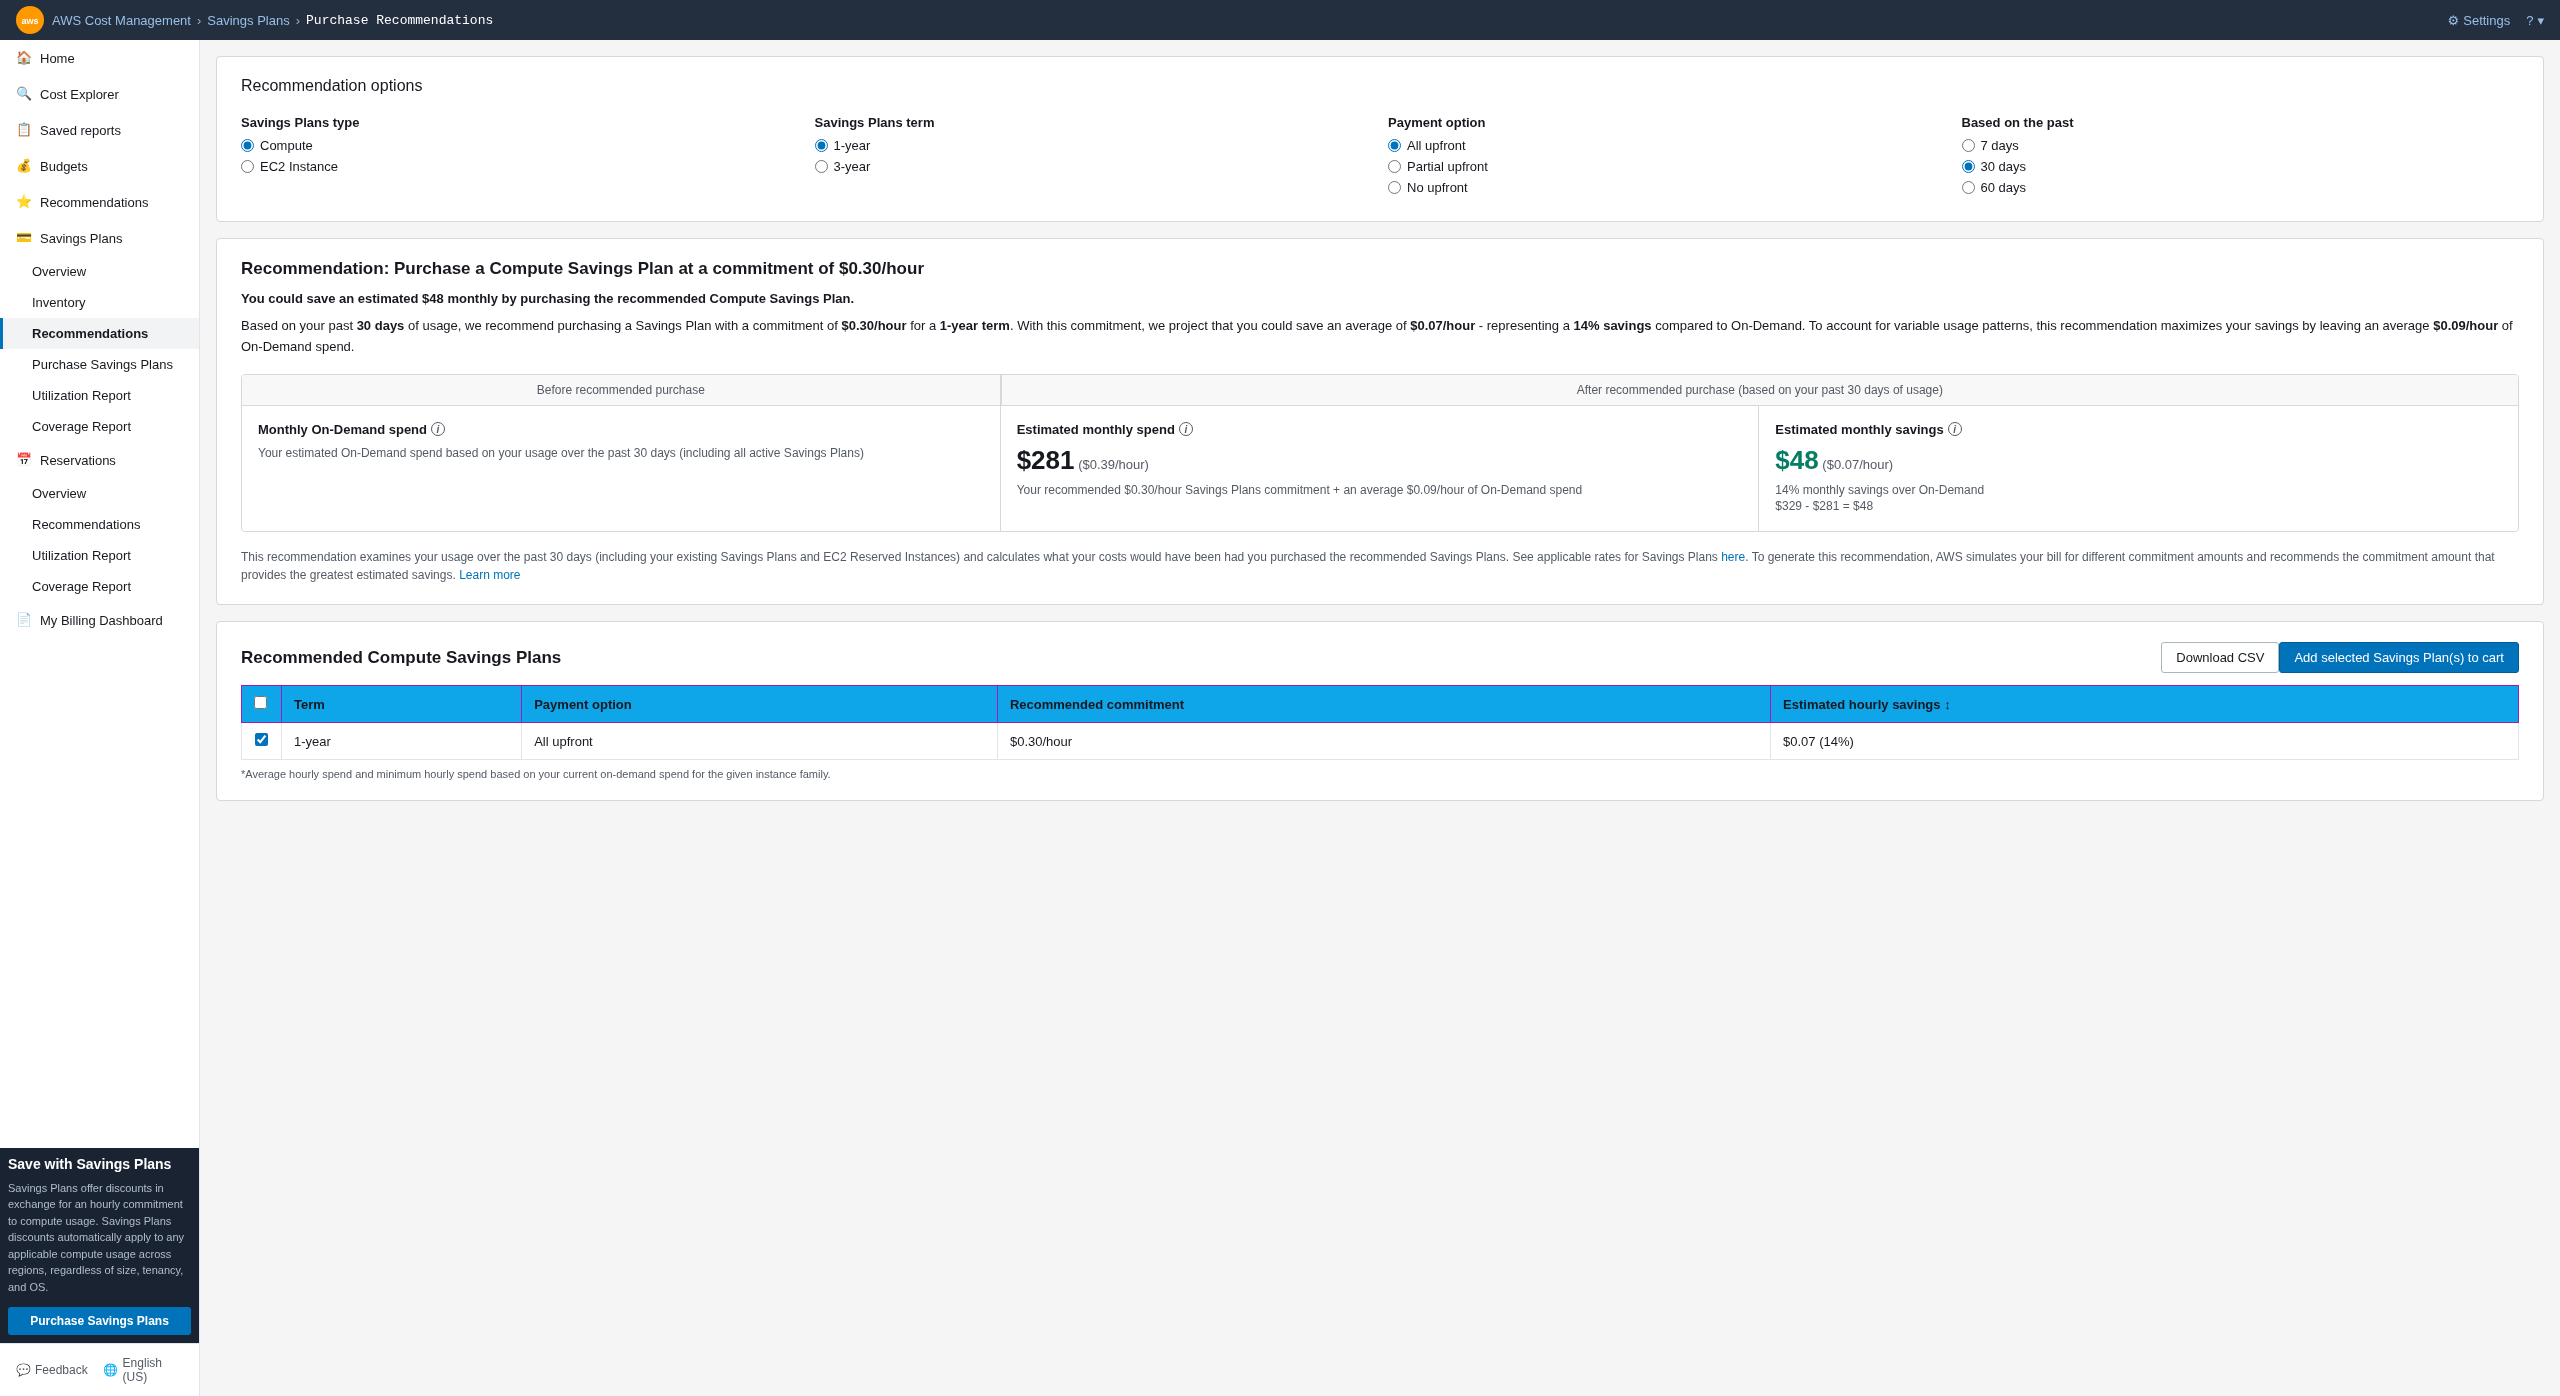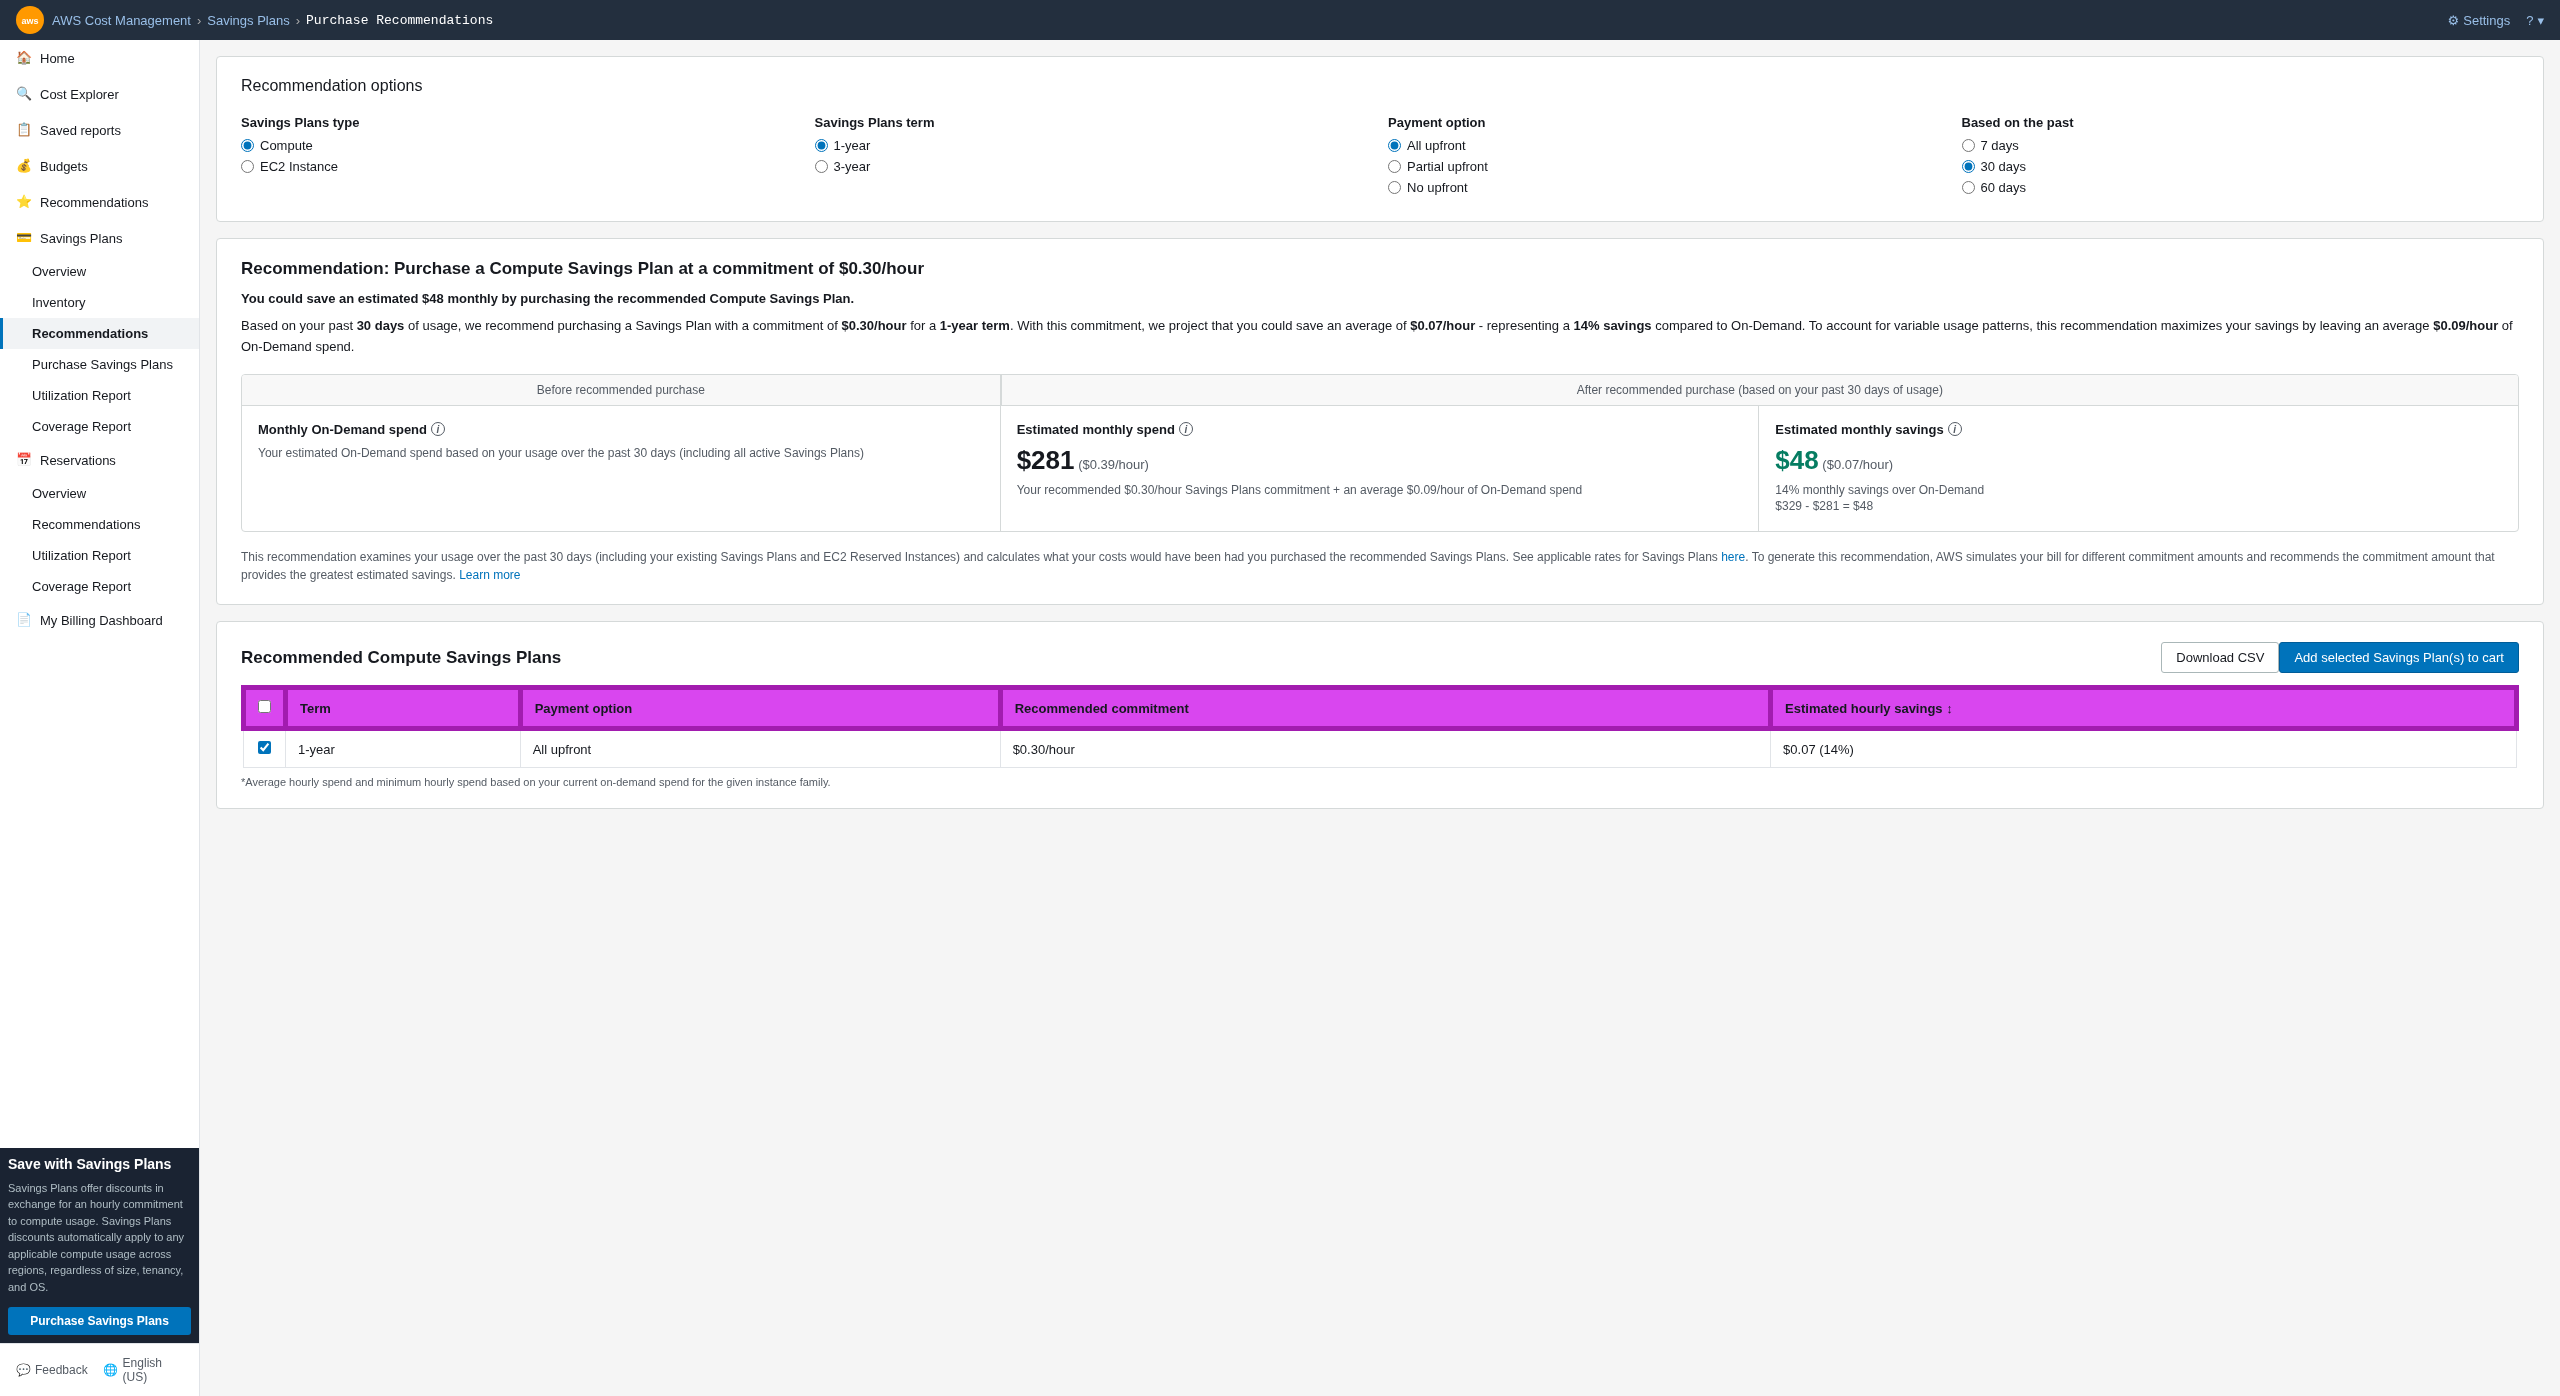--- a/index.html
+++ b/index.html
@@ -183,22 +183,22 @@
       color: #fff;
       padding: 7px 14px;
       border-radius: 3px;
       font-size: 13px;
       cursor: pointer;
       font-weight: 500;
     }
 
     table { width: 100%; border-collapse: collapse; }
     thead th {
-      background: #d946ef;
-      border: 5px solid #a21caf;
+      background: #0ea5e9;
+      border: 1px solid #a21caf;
       padding: 10px 12px;
       text-align: left;
       font-size: 13px;
       font-weight: 600;
       color: #16191f;
     }
     tbody td {
       border: 1px solid #e1e4e8;
       padding: 10px 12px;
       font-size: 13px;

